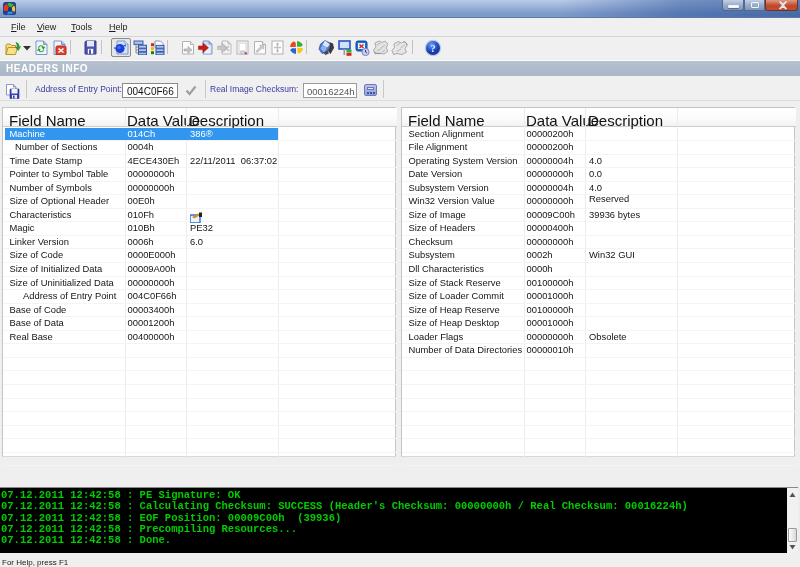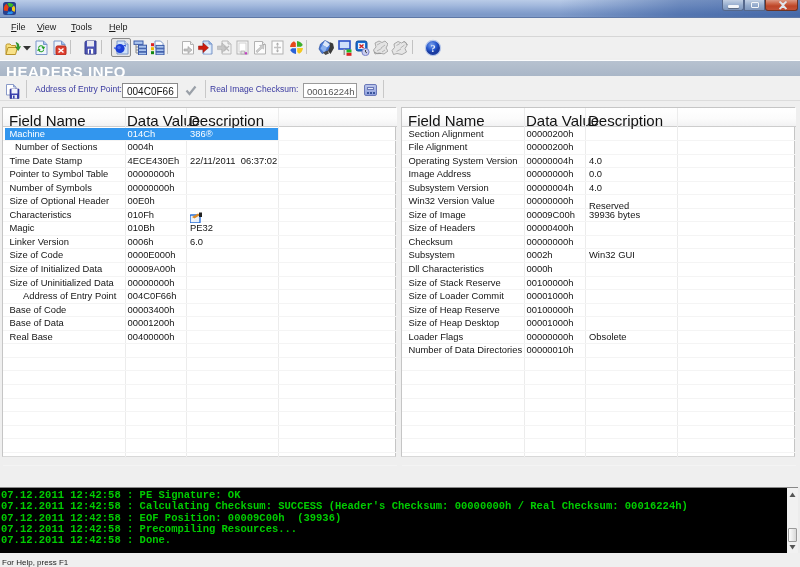--- a/index.html
+++ b/index.html
@@ -185,21 +185,21 @@
       </radialGradient>
     </defs>
     <circle cx="9" cy="9" r="7.6" fill="url(#hg)" stroke="#b8c8ea" stroke-width="1.2"></circle>
     <text x="9" y="12.5" font-family="Liberation Serif" font-size="10.5" font-weight="bold" fill="#e8eefa" text-anchor="middle">?</text>
   </svg>
 
 <div class="abs" style="left:0;top:58px;width:800px;height:4px;background:#efefef"></div>
 
 <div class="abs" style="left:0;top:59.5px;width:800px;height:1.5px;background:#fbfcfd"></div>
 <div class="abs" style="left:0;top:61px;width:800px;height:15px;background:linear-gradient(#b7c2d0,#a9b6c7)">
-  <span class="abs" style="left:6px;top:2px;font-size:15px;font-weight:bold;color:#fff;letter-spacing:.55px">HEADERS INFO</span>
+  <span class="abs" style="left:6px;top:2px;font-size:10px;font-weight:bold;color:#fff;letter-spacing:.55px">HEADERS INFO</span>
 </div>
 
 <div class="abs" style="left:0;top:76px;width:800px;height:25px;background:#f0f0f0;border-bottom:1px solid #dcdcdc">
   <svg class="abs" style="left:6px;top:8px" width="14" height="15" viewBox="0 0 14 15">
     <path d="M0.5 0.5 h7 l2.5 2.5 v8 h-9.5 Z" fill="#fff" stroke="#8a9ac8"></path>
     <path d="M7.5 0.5 v2.5 h2.5" fill="#aabce8" stroke="#8a9ac8"></path>
     <path d="M4 5.5 Q4 5 4.5 5 L13 5 L13 14.5 L4 14.5 Z" fill="#3c42b0" stroke="#2a2e8a" stroke-width=".6"></path>
     <rect x="5.5" y="5" width="6" height="4.5" fill="#f2f4fc"></rect>
     <rect x="6" y="11" width="5" height="3.5" fill="#e8ecf8"></rect>
     <rect x="7" y="11.5" width="1.6" height="3" fill="#3c42b0"></rect>
@@ -339,29 +339,29 @@
     <div class="abs hline" style="left:0;top:330.2px;width:394px"></div>
     <div class="abs hline" style="left:0;top:343.7px;width:394px"></div>
     <div class="abs hline" style="left:0;top:357.3px;width:394px"></div>
     <span class="cell" style="left:6.5px;top:18.5px;width:110px">Section Alignment</span>
     <span class="cell" style="left:124.5px;top:18.5px;width:56px">00000200h</span>
     <span class="cell" style="left:6.5px;top:32.0px;width:110px">File Alignment</span>
     <span class="cell" style="left:124.5px;top:32.0px;width:56px">00000200h</span>
     <span class="cell" style="left:6.5px;top:45.6px;width:110px">Operating System Version</span>
     <span class="cell" style="left:124.5px;top:45.6px;width:56px">00000004h</span>
     <span class="cell" style="left:187px;top:45.6px;width:110px">4.0</span>
-    <span class="cell" style="left:6.5px;top:59.2px;width:110px">Image Address</span>
+    <span class="cell" style="left:6.5px;top:59.2px;width:110px">Date Version</span>
     <span class="cell" style="left:124.5px;top:59.2px;width:56px">00000000h</span>
     <span class="cell" style="left:187px;top:59.2px;width:110px">0.0</span>
     <span class="cell" style="left:6.5px;top:72.7px;width:110px">Subsystem Version</span>
     <span class="cell" style="left:124.5px;top:72.7px;width:56px">00000004h</span>
     <span class="cell" style="left:187px;top:72.7px;width:110px">4.0</span>
     <span class="cell" style="left:6.5px;top:86.2px;width:110px">Win32 Version Value</span>
     <span class="cell" style="left:124.5px;top:86.2px;width:56px">00000000h</span>
-    <span class="cell" style="left:187px;top:91px;width:110px">Reserved</span>
+    <span class="cell" style="left:187px;top:84px;width:110px">Reserved</span>
     <span class="cell" style="left:6.5px;top:99.8px;width:110px">Size of Image</span>
     <span class="cell" style="left:124.5px;top:99.8px;width:56px">00009C00h</span>
     <span class="cell" style="left:187px;top:99.8px;width:110px">39936 bytes</span>
     <span class="cell" style="left:6.5px;top:113.4px;width:110px">Size of Headers</span>
     <span class="cell" style="left:124.5px;top:113.4px;width:56px">00000400h</span>
     <span class="cell" style="left:6.5px;top:126.9px;width:110px">Checksum</span>
     <span class="cell" style="left:124.5px;top:126.9px;width:56px">00000000h</span>
     <span class="cell" style="left:6.5px;top:140.4px;width:110px">Subsystem</span>
     <span class="cell" style="left:124.5px;top:140.4px;width:56px">0002h</span>
     <span class="cell" style="left:187px;top:140.4px;width:110px">Win32 GUI</span>

